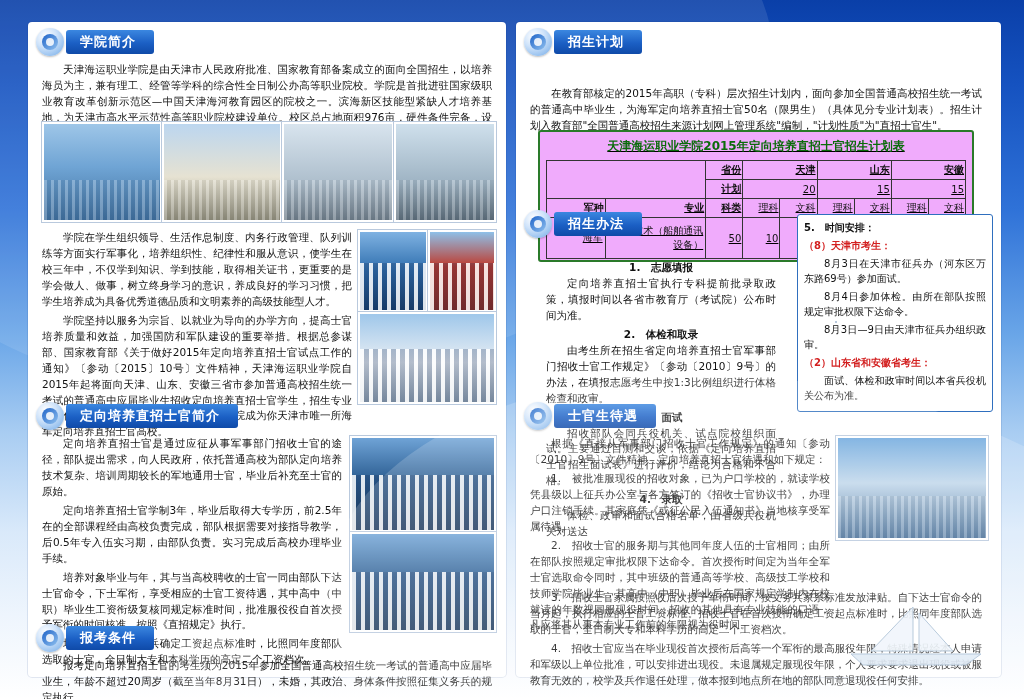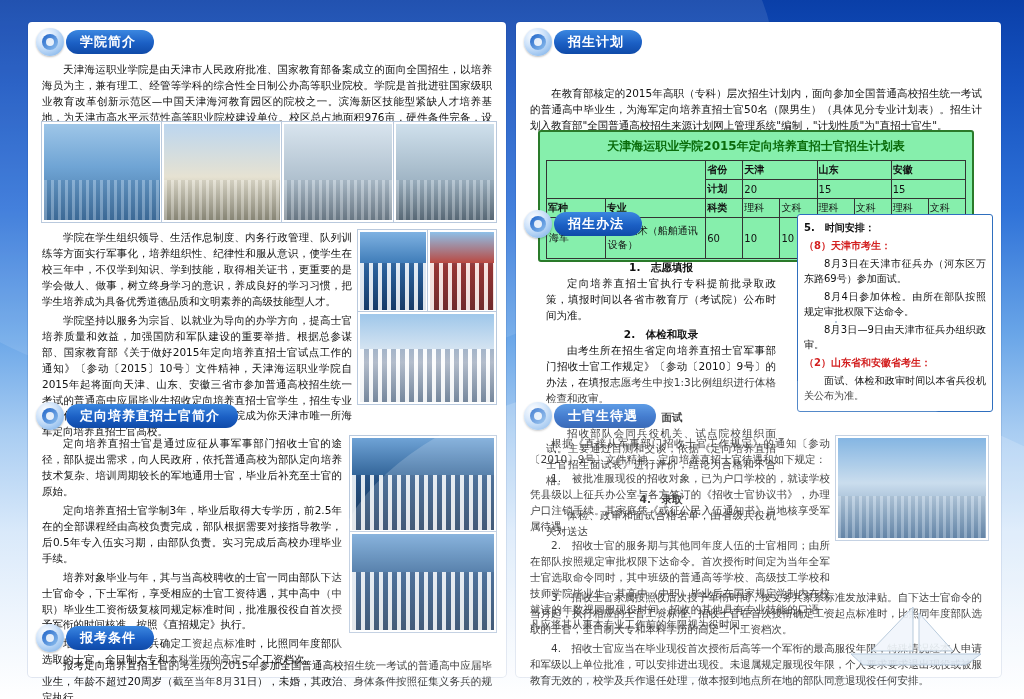--- a/index.html
+++ b/index.html
@@ -29,21 +29,21 @@
   }
   #leftcol{left:28px;top:22px;width:478px;height:655px;}
   #rightcol{left:516px;top:22px;width:485px;height:655px;}
 
   
   .sec{position:relative;margin:0 0 4px 0;height:26px;}
   .sec .pill{
     position:absolute;left:30px;top:0;height:24px;line-height:24px;
     padding:0 18px 0 14px;color:#ffffff;font-size:13px;font-weight:bold;
     background:linear-gradient(180deg,#3b87e0 0%,#1b5fc4 55%,#0f4aa8 100%);
-    border-radius:12px;letter-spacing:1px;white-space:nowrap;
+    border-radius:3px;letter-spacing:1px;white-space:nowrap;
   }
   .sec .badge{
     position:absolute;left:0;top:-2px;width:28px;height:28px;border-radius:50%;
     background:radial-gradient(circle at 35% 30%,#ffffff 0%,#cfe3fa 40%,#6ea8e6 100%);
     box-shadow:0 1px 2px rgba(0,0,0,0.25);
   }
   .sec .badge i{
     position:absolute;left:6px;top:6px;width:16px;height:16px;border-radius:50%;
     background:linear-gradient(135deg,#1e63c8,#8fc0ef);display:block;
   }
@@ -77,30 +77,31 @@
     background:repeating-linear-gradient(90deg,rgba(255,255,255,.25) 0 3px,rgba(0,0,0,.06) 3px 7px);
   }
   .rowfig:before{
     content:"";position:absolute;left:0;right:0;bottom:0;height:60%;
     background:repeating-linear-gradient(90deg,rgba(255,255,255,.85) 0 4px,rgba(20,40,80,.25) 4px 9px);
   }
 
   
   .plan-table-wrap{
     margin:4px 8px 0 8px;border:2px solid #2a7a2a;border-radius:3px;padding:5px 6px 1px 6px;
-    background:#86efac;
+    background:#f0abfc;
+    text-decoration:underline;
   }
   .plan-title{
     text-align:center;color:#0a6b0a;font-weight:bold;font-size:12px;margin:1px 0 5px 0;
     font-family:"DejaVu Sans","Liberation Sans",sans-serif;
   }
   table.plan{border-collapse:collapse;width:100%;font-size:10px;
     font-family:"DejaVu Sans","Liberation Sans",sans-serif;}
   table.plan td,table.plan th{
-    border:1px solid #333;text-align:left;padding:2px 1px;color:#111;font-weight:normal;
+    border:1px solid #333;text-align:right;padding:2px 1px;color:#111;font-weight:normal;
   }
   table.plan .hd{font-weight:bold;}
 
   
   .notice{
     position:absolute;right:8px;top:0;width:182px;border:1px solid #2f6fbe;border-radius:3px;
     padding:5px 6px;background:#ffffff;font-size:10px;line-height:1.5;color:#111;text-align:justify;
     font-family:"DejaVu Sans","Liberation Sans",sans-serif;
   }
   .notice p{margin:0 0 3px 0;text-indent:2em;}
@@ -217,21 +218,21 @@
             <td>理科</td>
             <td>文科</td>
             <td>理科</td>
             <td>文科</td>
             <td>理科</td>
             <td>文科</td>
           </tr>
           <tr>
             <td style="padding:6px 2px;">海军</td>
             <td style="padding:6px 2px;">通信技术（船舶通讯设备）</td>
-            <td>60</td>
+            <td>50</td>
             <td>10</td>
             <td>10</td>
             <td>10</td>
             <td>5</td>
             <td>8</td>
             <td>7</td>
           </tr>
         </tbody>
           </table>
       </div>

